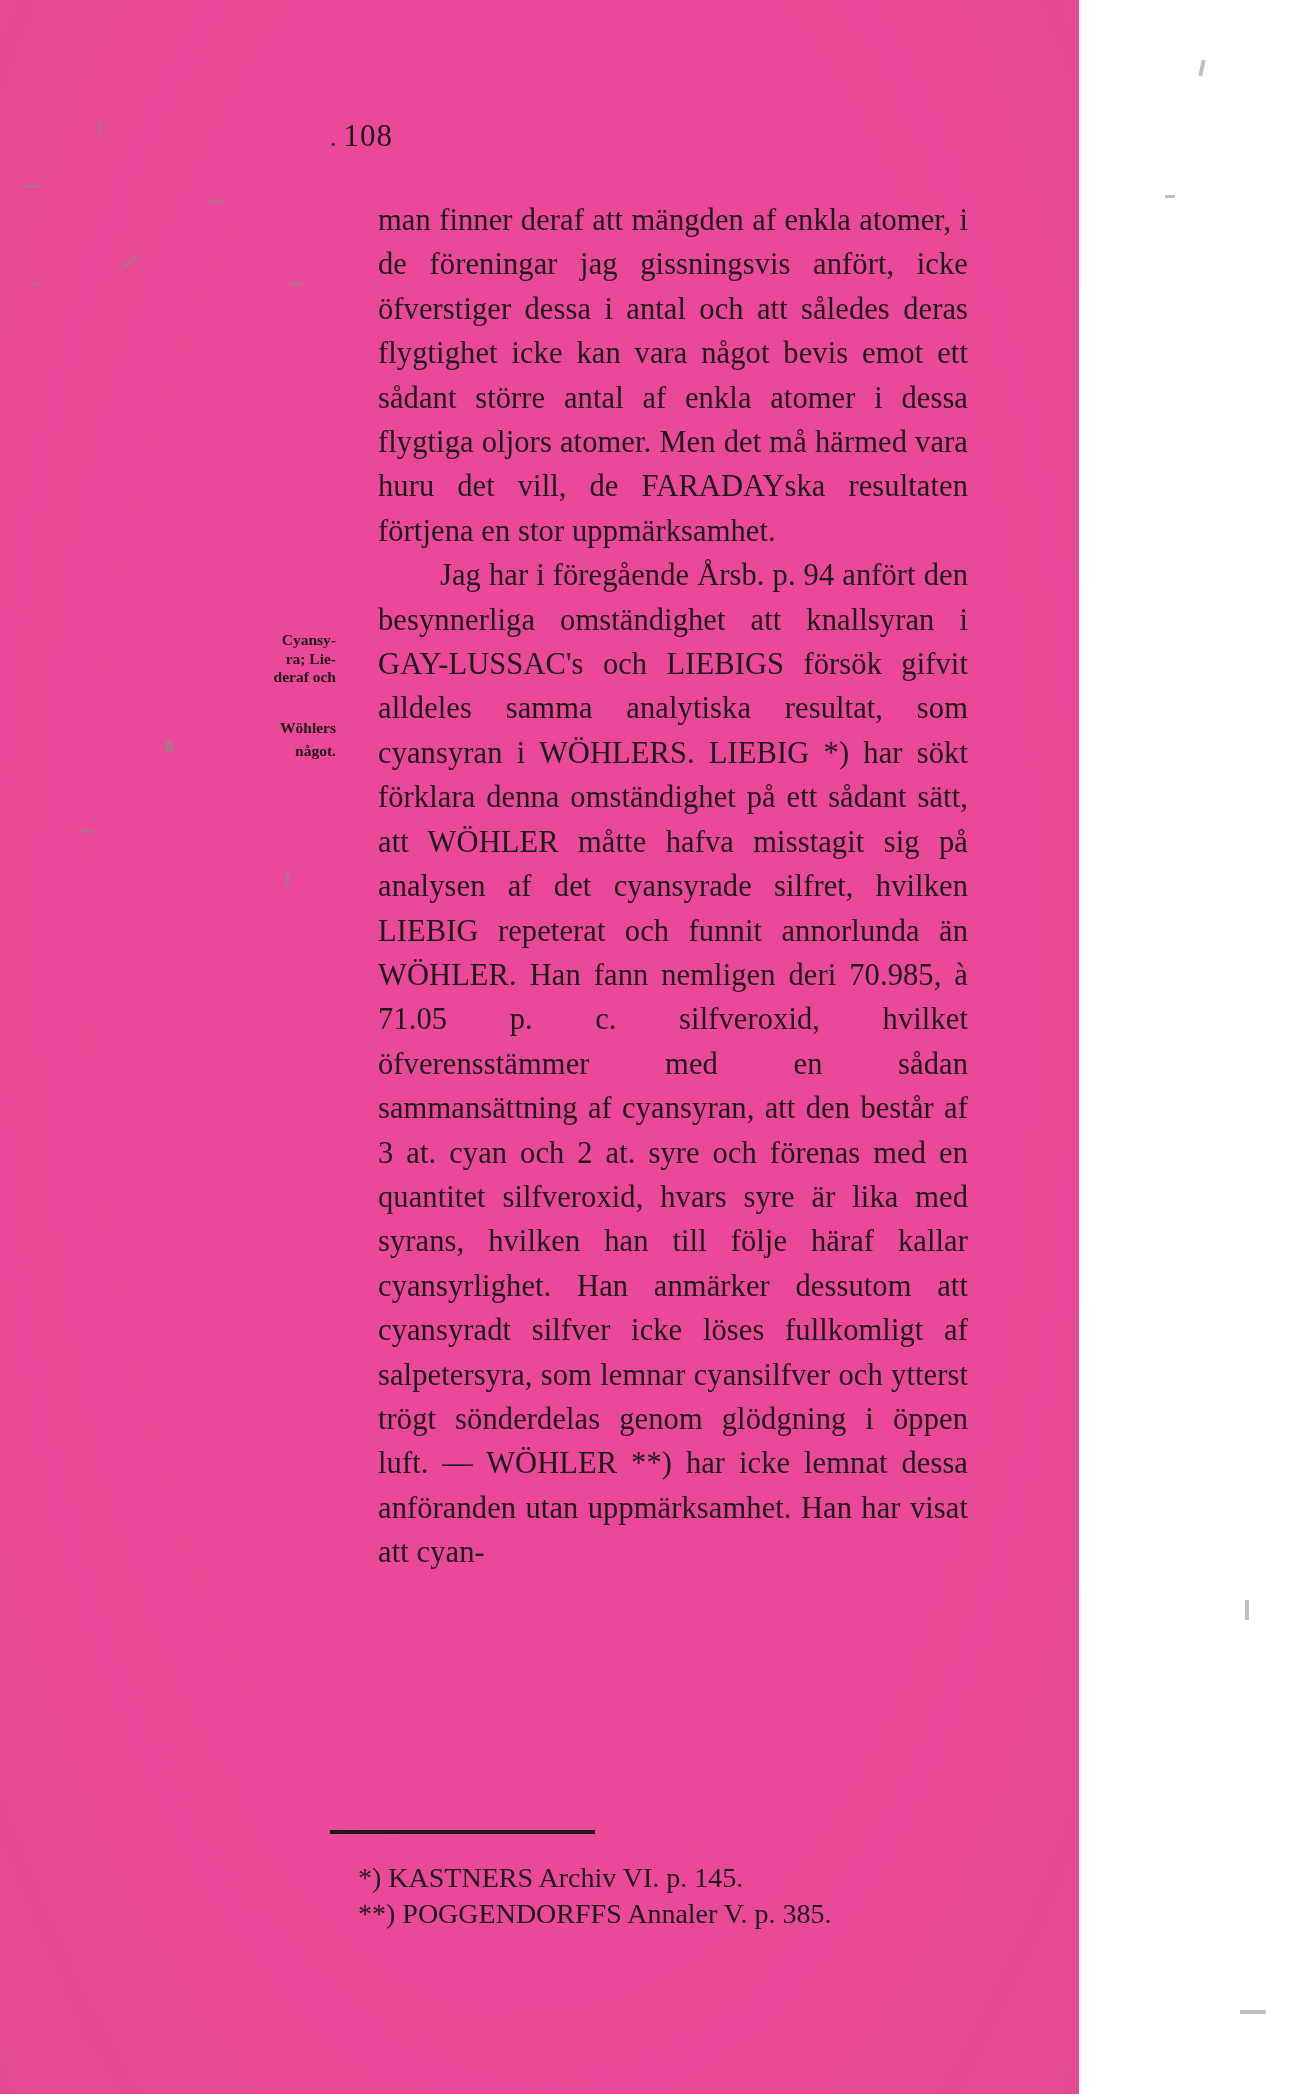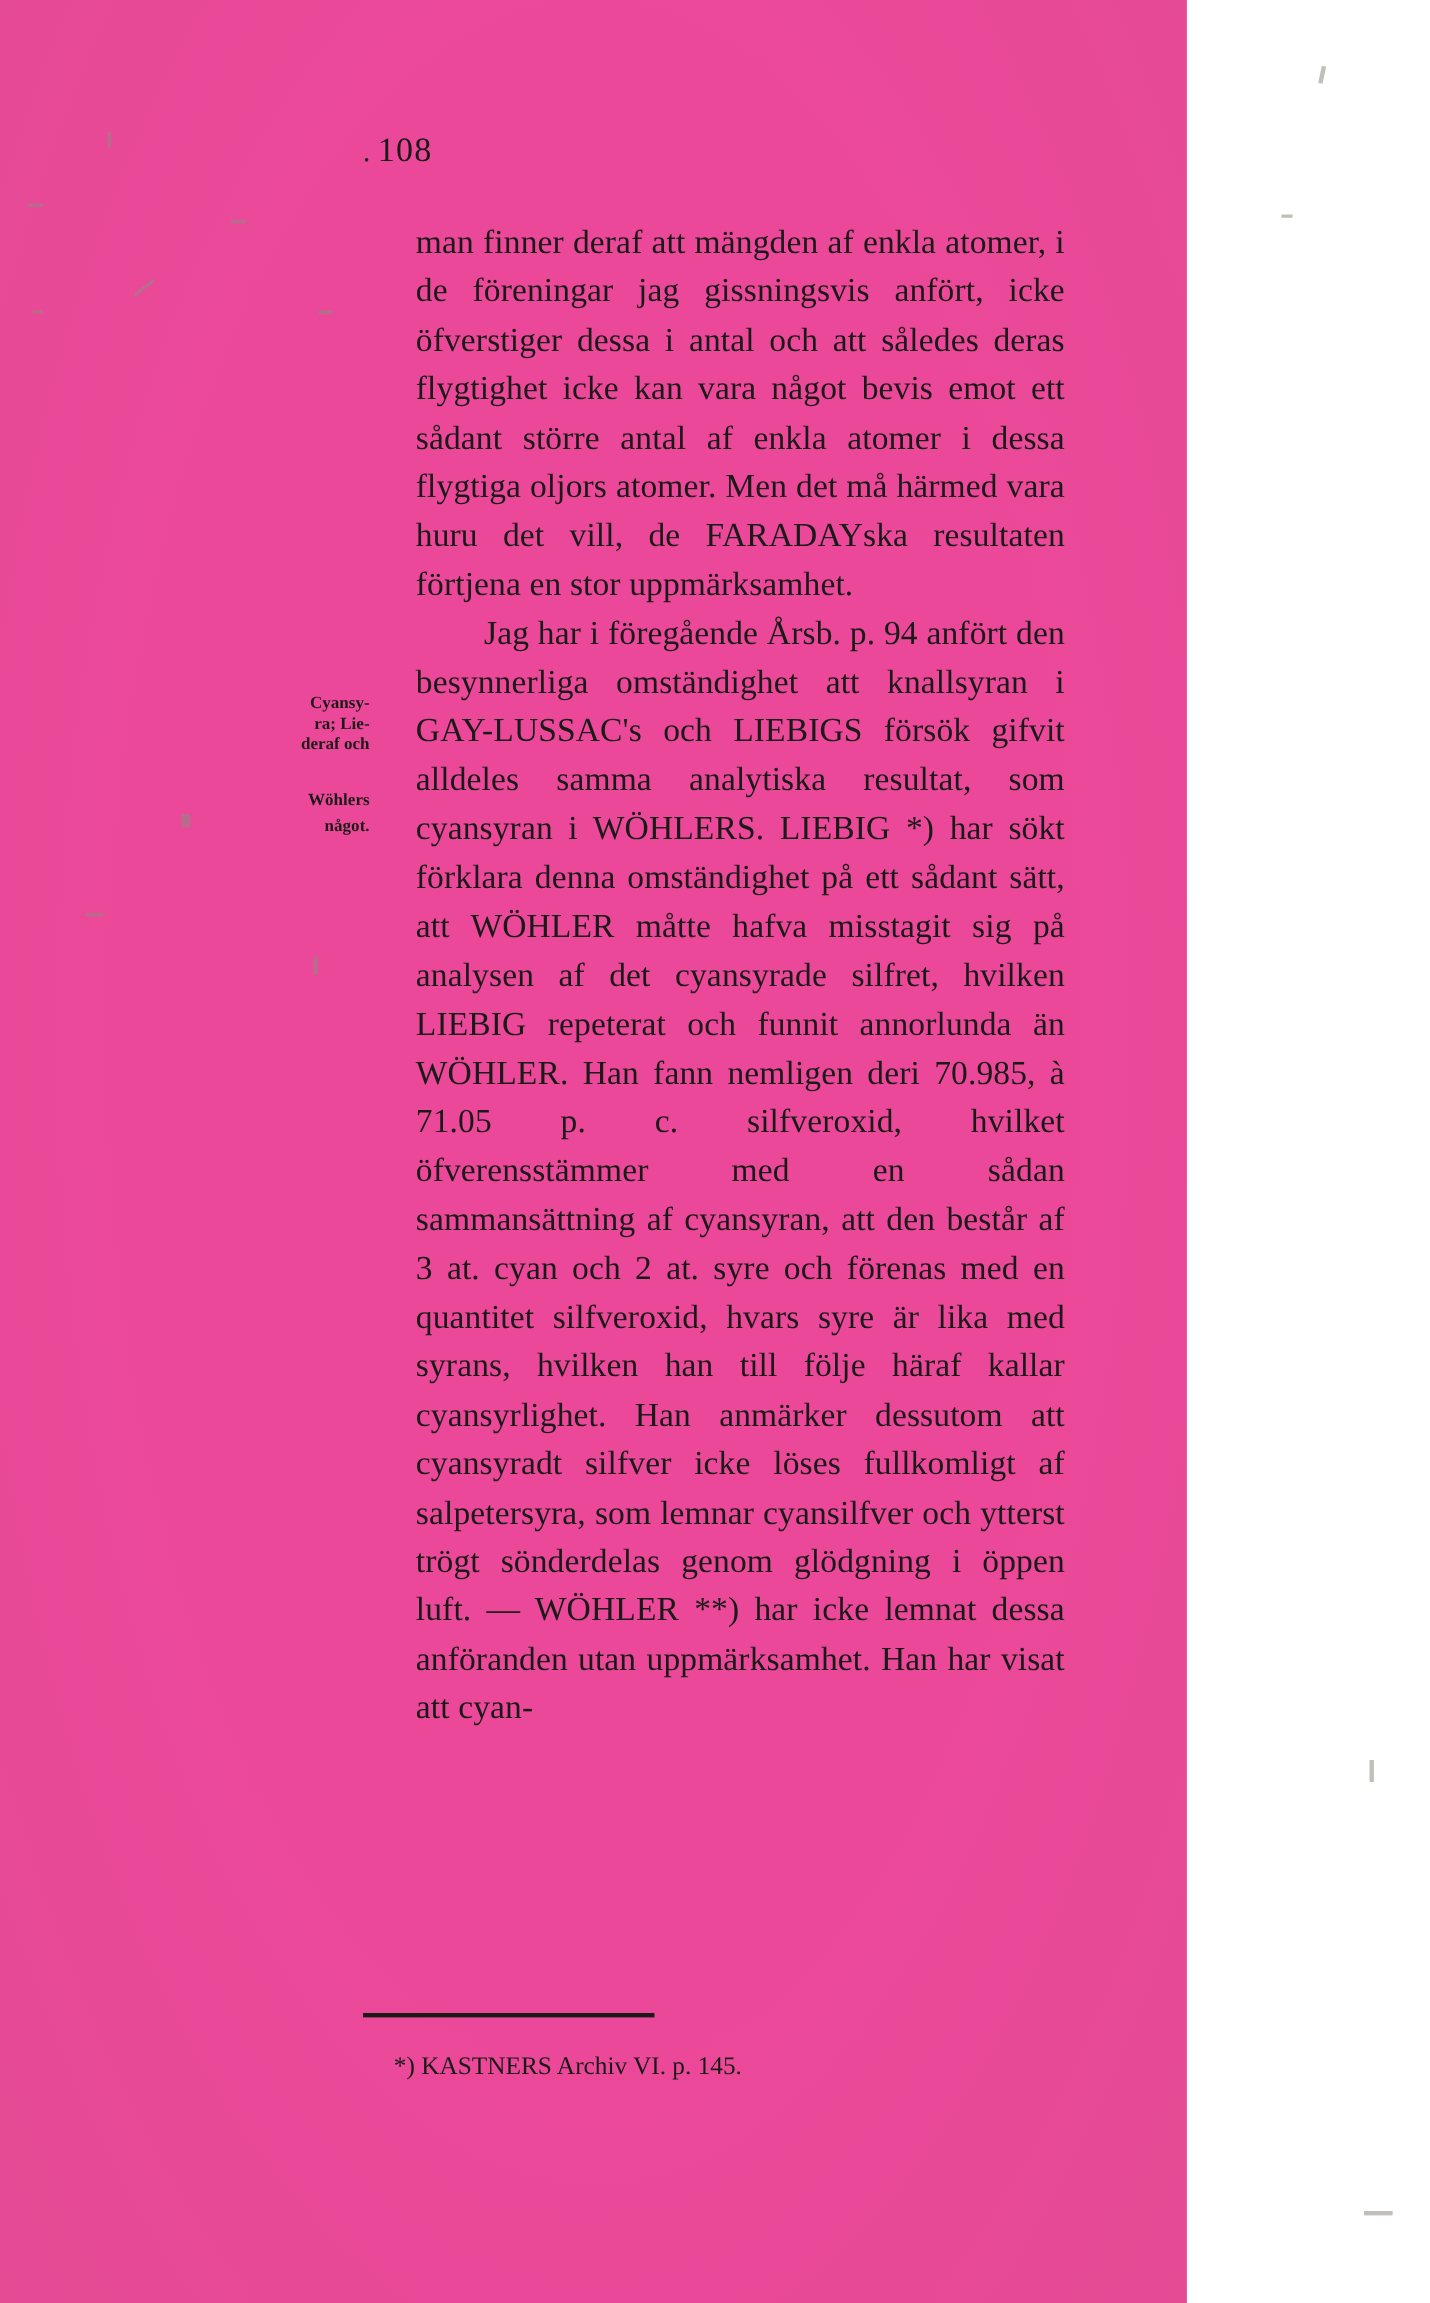--- a/index.html
+++ b/index.html
@@ -81,21 +81,21 @@
     left: 330px;
     width: 265px;
     height: 4px;
     background: #1a1a18;
   }
   .footnotes {
     position: absolute;
     top: 1860px;
     left: 358px;
     width: 600px;
-    font-size: 23px;
+    font-size: 28px;
     line-height: 36px;
     font-family: "Liberation Serif", serif;
   }
   .footnotes .fn {
     white-space: nowrap;
   }
   
   .artifact {
     position: absolute;
     background: #8e8a80;
@@ -154,15 +154,16 @@
 
   <div class="text-block">
     <p>man finner deraf att mängden af enkla atomer, i de föreningar jag gissningsvis anfört, icke öfverstiger dessa i antal och att således deras flygtighet icke kan vara något bevis emot ett sådant större antal af enkla atomer i dessa flygtiga oljors atomer. Men det må härmed vara huru det vill, de FARADAYska resultaten förtjena en stor uppmärksamhet.</p>
     <p style="text-indent: 62px;">Jag har i föregående Årsb. p. 94 anfört den besynnerliga omständighet att knallsyran i GAY-LUSSAC's och LIEBIGS försök gifvit alldeles samma analytiska resultat, som cyansyran i WÖHLERS. LIEBIG *) har sökt förklara denna omständighet på ett sådant sätt, att WÖHLER måtte hafva misstagit sig på analysen af det cyansyrade silfret, hvilken LIEBIG repeterat och funnit annorlunda än WÖHLER. Han fann nemligen deri 70.985, à 71.05 p. c. silfveroxid, hvilket öfverensstämmer med en sådan sammansättning af cyansyran, att den består af 3 at. cyan och 2 at. syre och förenas med en quantitet silfveroxid, hvars syre är lika med syrans, hvilken han till följe häraf kallar cyansyrlighet. Han anmärker dessutom att cyansyradt silfver icke löses fullkomligt af salpetersyra, som lemnar cyansilfver och ytterst trögt sönderdelas genom glödgning i öppen luft. — WÖHLER **) har icke lemnat dessa anföranden utan uppmärksamhet. Han har visat att cyan-</p>
   </div>
 
   <div class="footnote-rule"></div>
 
   <div class="footnotes">
     <div class="fn">*) KASTNERS Archiv VI. p. 145.</div>
+    <div class="fn">**) POGGENDORFFS Annaler V. p. 385.</div>
   </div>
 
 </div>
 
 </body></html>

